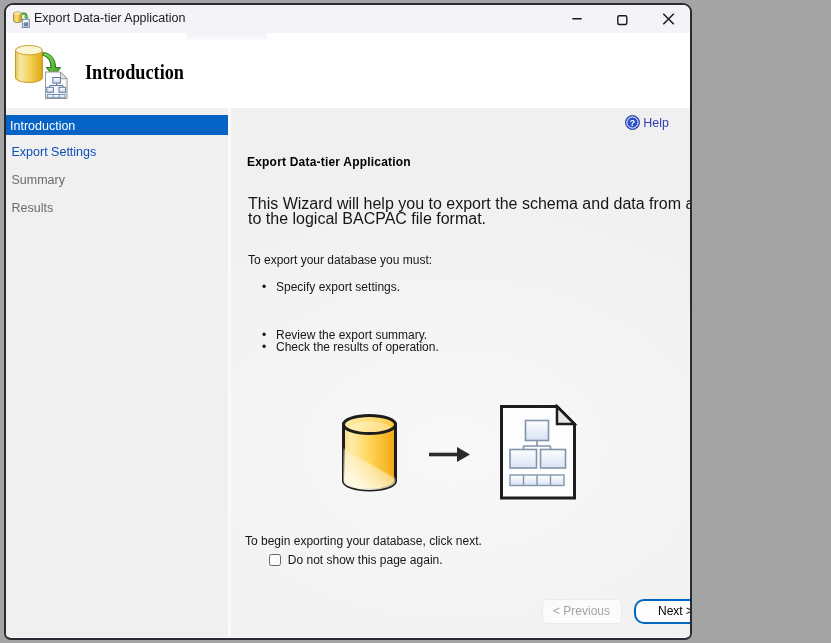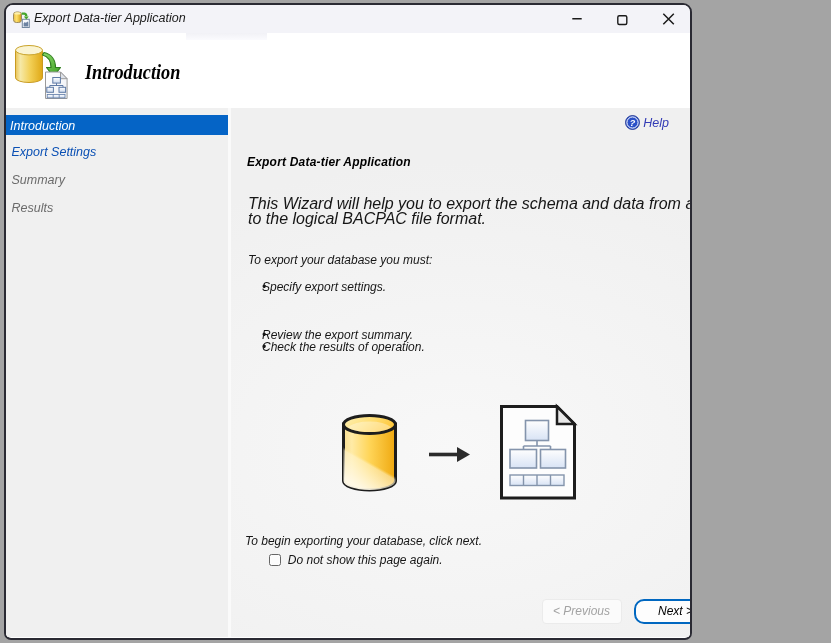--- a/index.html
+++ b/index.html
@@ -3,21 +3,20 @@
 <meta charset="utf-8">
 <style>
   * { margin:0; padding:0; box-sizing:border-box; }
   html,body { width:831px; height:643px; overflow:hidden; }
   body { background:#a4a4a4; font-family:"Liberation Sans", sans-serif; position:relative; }
   .win {
     position:absolute; left:4px; top:3px; width:688px; height:636.5px;
     background:#fff; border:2.5px solid #2a2a33;
     border-radius:9px 9px 7px 7px;
     overflow:hidden;
-    font-style:italic;
   }
   .titlebar {
     position:absolute; left:0; top:0; width:100%; height:27.5px;
     background:#f3f3f8;
   }
   .titlebar .ttext {
     position:absolute; left:28px; top:6px; font-size:12.5px; color:#1b1b1b;
   }
   .artifact {
     position:absolute; left:180px; top:27.5px; width:81px; height:7px;
@@ -40,21 +39,21 @@
   .s-exp { top:37px; color:#0b50b4; }
   .s-sum { top:65px; color:#6b6b6b; }
   .s-res { top:93px; color:#6b6b6b; }
   .help { position:absolute; right:21px; top:7.5px; font-size:12.5px; color:#333bb5; }
   .help svg { vertical-align:-3px; margin-right:3px; }
   .h1 { position:absolute; left:16px; top:47px; font-size:12px; font-weight:bold; color:#000; letter-spacing:0.2px; }
   .para { position:absolute; left:17px; top:88px; width:530px; font-size:16px; color:#161616; line-height:15px; }
   .must { position:absolute; left:17px; top:145px; font-size:12px; color:#161616; }
   .bullet { position:absolute; left:31px; font-size:12px; color:#161616; }
   .bullet::before { content:"•"; position:absolute; left:0; font-size:12px; }
-  .bullet span { }
+  .bullet span { margin-left:14px; }
   .b1 { top:172px; } .b2 { top:220px; } .b3 { top:232.5px; }
   .graphic { position:absolute; left:104px; top:295px; }
   .clicknext { position:absolute; left:14px; top:426.5px; font-size:12px; color:#161616; }
   .chkrow { position:absolute; left:14px; top:445px; font-size:12px; color:#161616;margin-left:24px; }
   .chk { display:inline-block; width:11.8px; height:11.8px; border:1px solid #666; border-radius:2.5px; background:#fcfcfc; vertical-align:-2px; margin-right:7px; }
   .btn {
     position:absolute; height:25px; border-radius:4px; font-size:12px;
     text-align:center; line-height:23px; top:491.5px;
   }
   .btn-prev { left:310.5px; width:80px; background:#fbfbfb; border:1px solid #ebebeb; color:#a3a3a3; }

